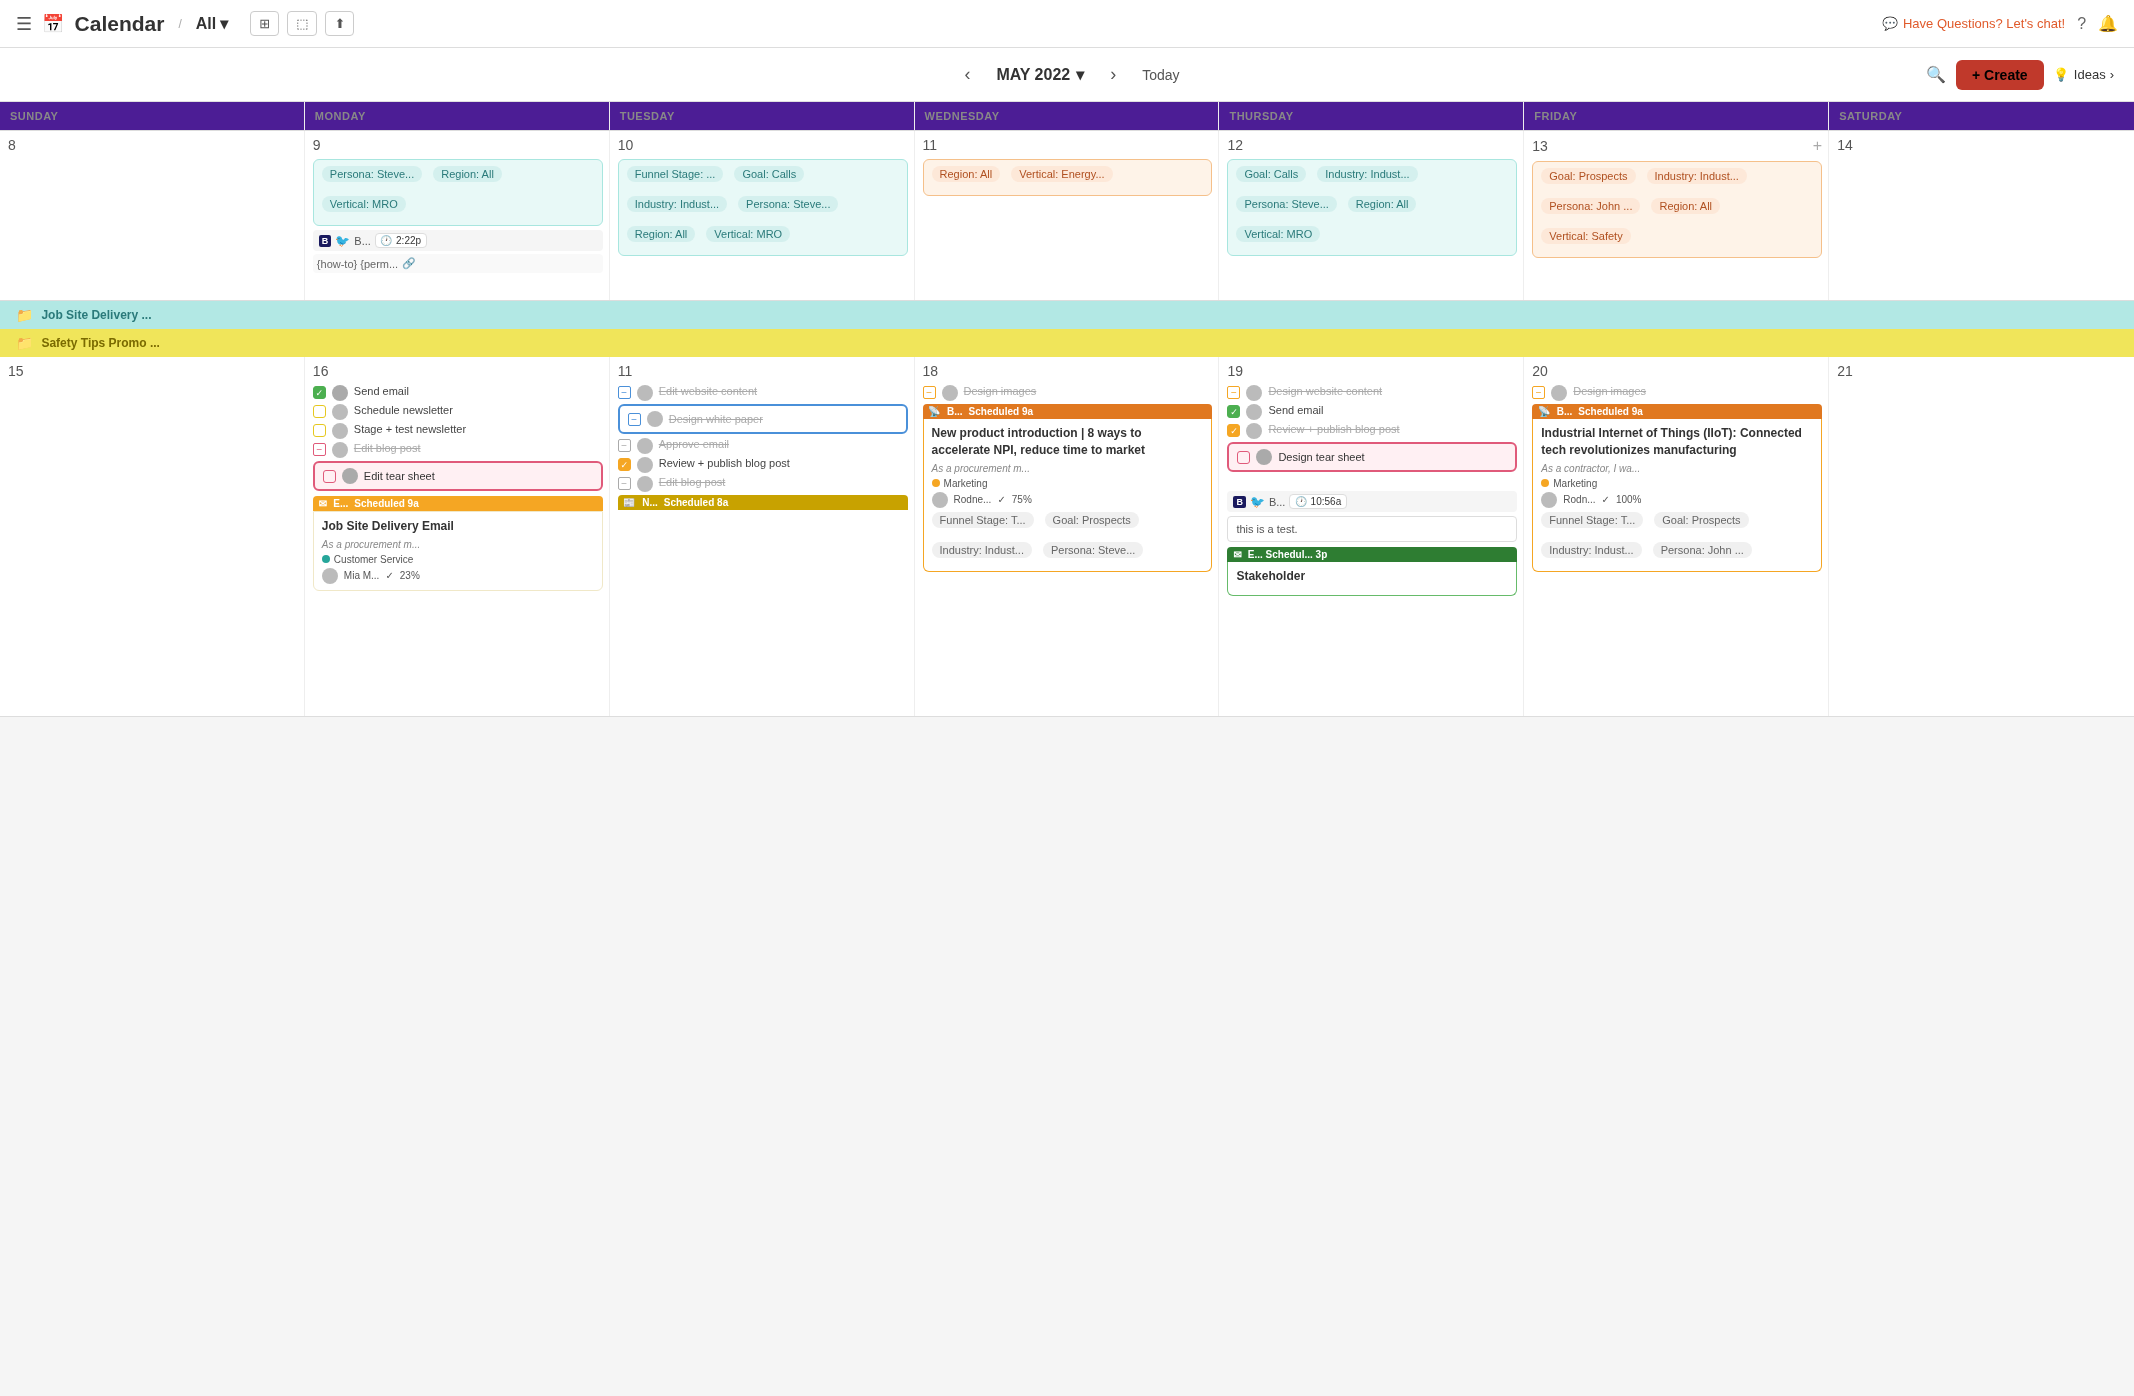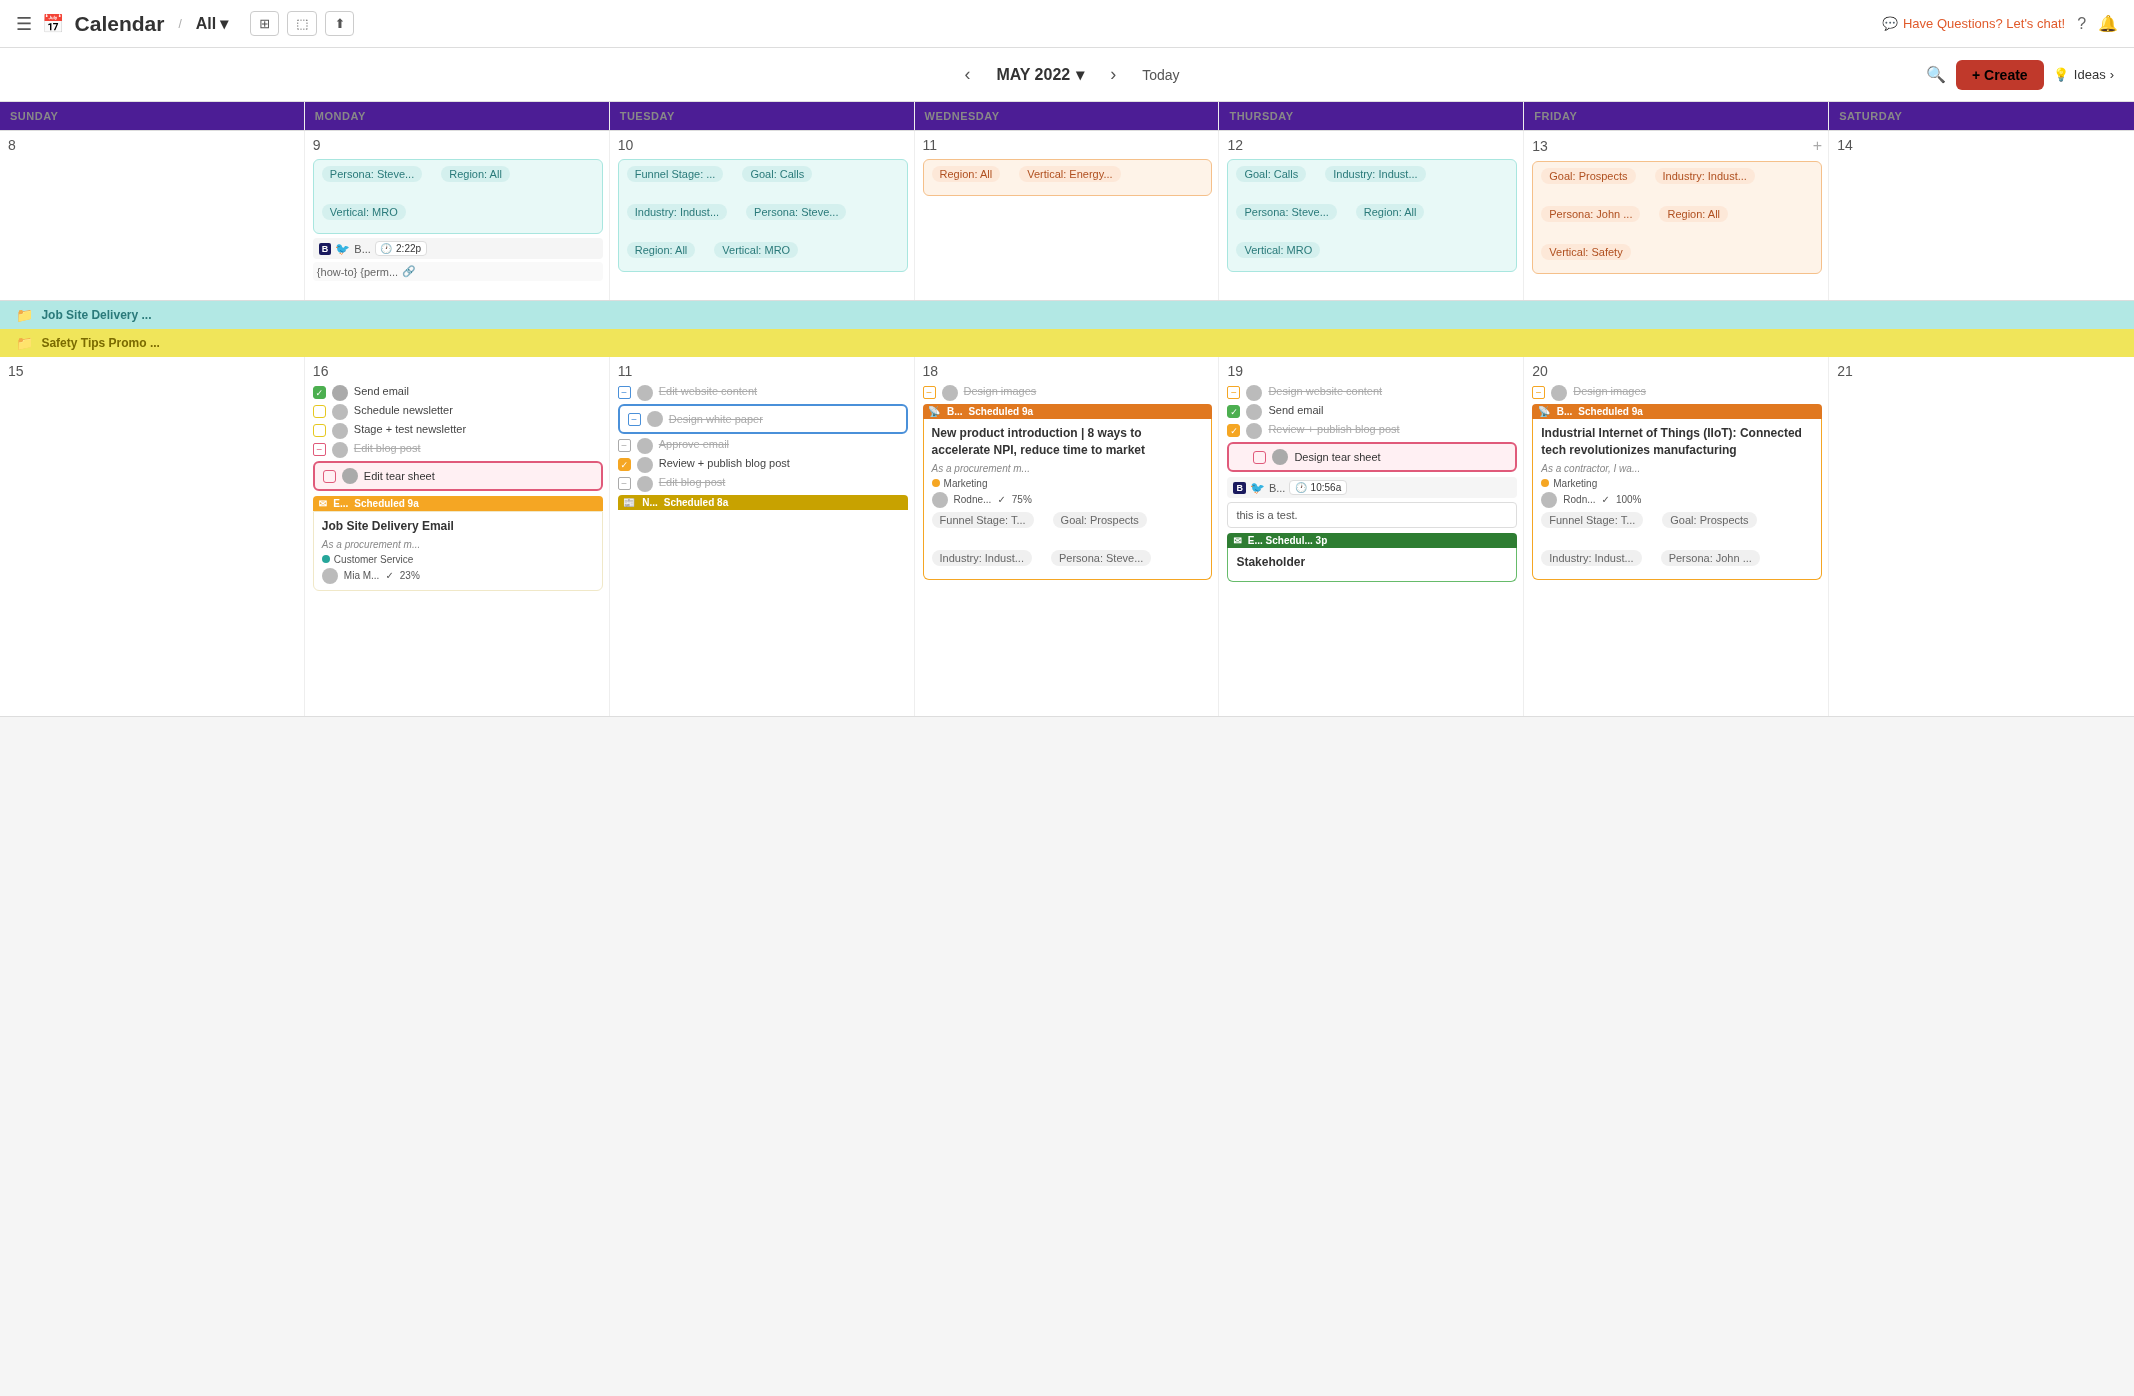--- a/index.html
+++ b/index.html
@@ -110,21 +110,21 @@
 
     
     .social-row { display: flex; align-items: center; gap: 4px; padding: 3px 6px; background: #f5f5f5; border-radius: 4px; margin-bottom: 3px; font-size: 11px; }
     .social-b { background: #1a1a5e; color: #fff; font-size: 9px; font-weight: 700; padding: 1px 3px; border-radius: 2px; }
     .social-tw { color: #1da1f2; font-size: 12px; }
     .time-badge { background: #fff; border: 1px solid #ddd; border-radius: 4px; padding: 1px 5px; font-size: 10px; }
 
     .test-note { background: #fff; border: 1px solid #ddd; border-radius: 4px; padding: 6px 8px; font-size: 11px; color: #555; margin-top: 4px; }
 
     
-    .chips-wrap { display: flex; flex-wrap: wrap; gap: 19px; margin-bottom: 4px; }
+    .chips-wrap { display: flex; flex-wrap: wrap; gap: 11px; margin-bottom: 4px; }
   </style>
 </head>
 <body>
 
 <nav class="top-nav">
   <div class="top-nav-left">
     <span class="nav-icon">☰</span>
     <span class="nav-icon">📅</span>
     <span class="nav-title">Calendar</span>
     <span class="nav-sep">/</span>
@@ -441,21 +441,21 @@
       <div class="event-checkbox checked">✓</div>
       <div class="event-avatar" style="background:#bbb;"></div>
       <span>Send email</span>
     </div>
     <div class="event-row">
       <div class="event-checkbox checked-orange">✓</div>
       <div class="event-avatar" style="background:#bbb;"></div>
       <span class="event-text-strike">Review + publish blog post</span>
     </div>
 
-    <div class="event-card event-pink" style="padding:5px 24px;margin-bottom:5px;">
+    <div class="event-card event-pink" style="padding:5px 8px;margin-bottom:19px;">
       <div style="display:flex;align-items:center;gap:6px;">
         <div class="event-checkbox" style="border-color:#e05a7a;"></div>
         <div class="event-avatar" style="background:#aaa;"></div>
         <span>Design tear sheet</span>
       </div>
     </div>
 
     <div class="social-row">
       <span class="social-b">B</span>
       <span class="social-tw">🐦</span>

